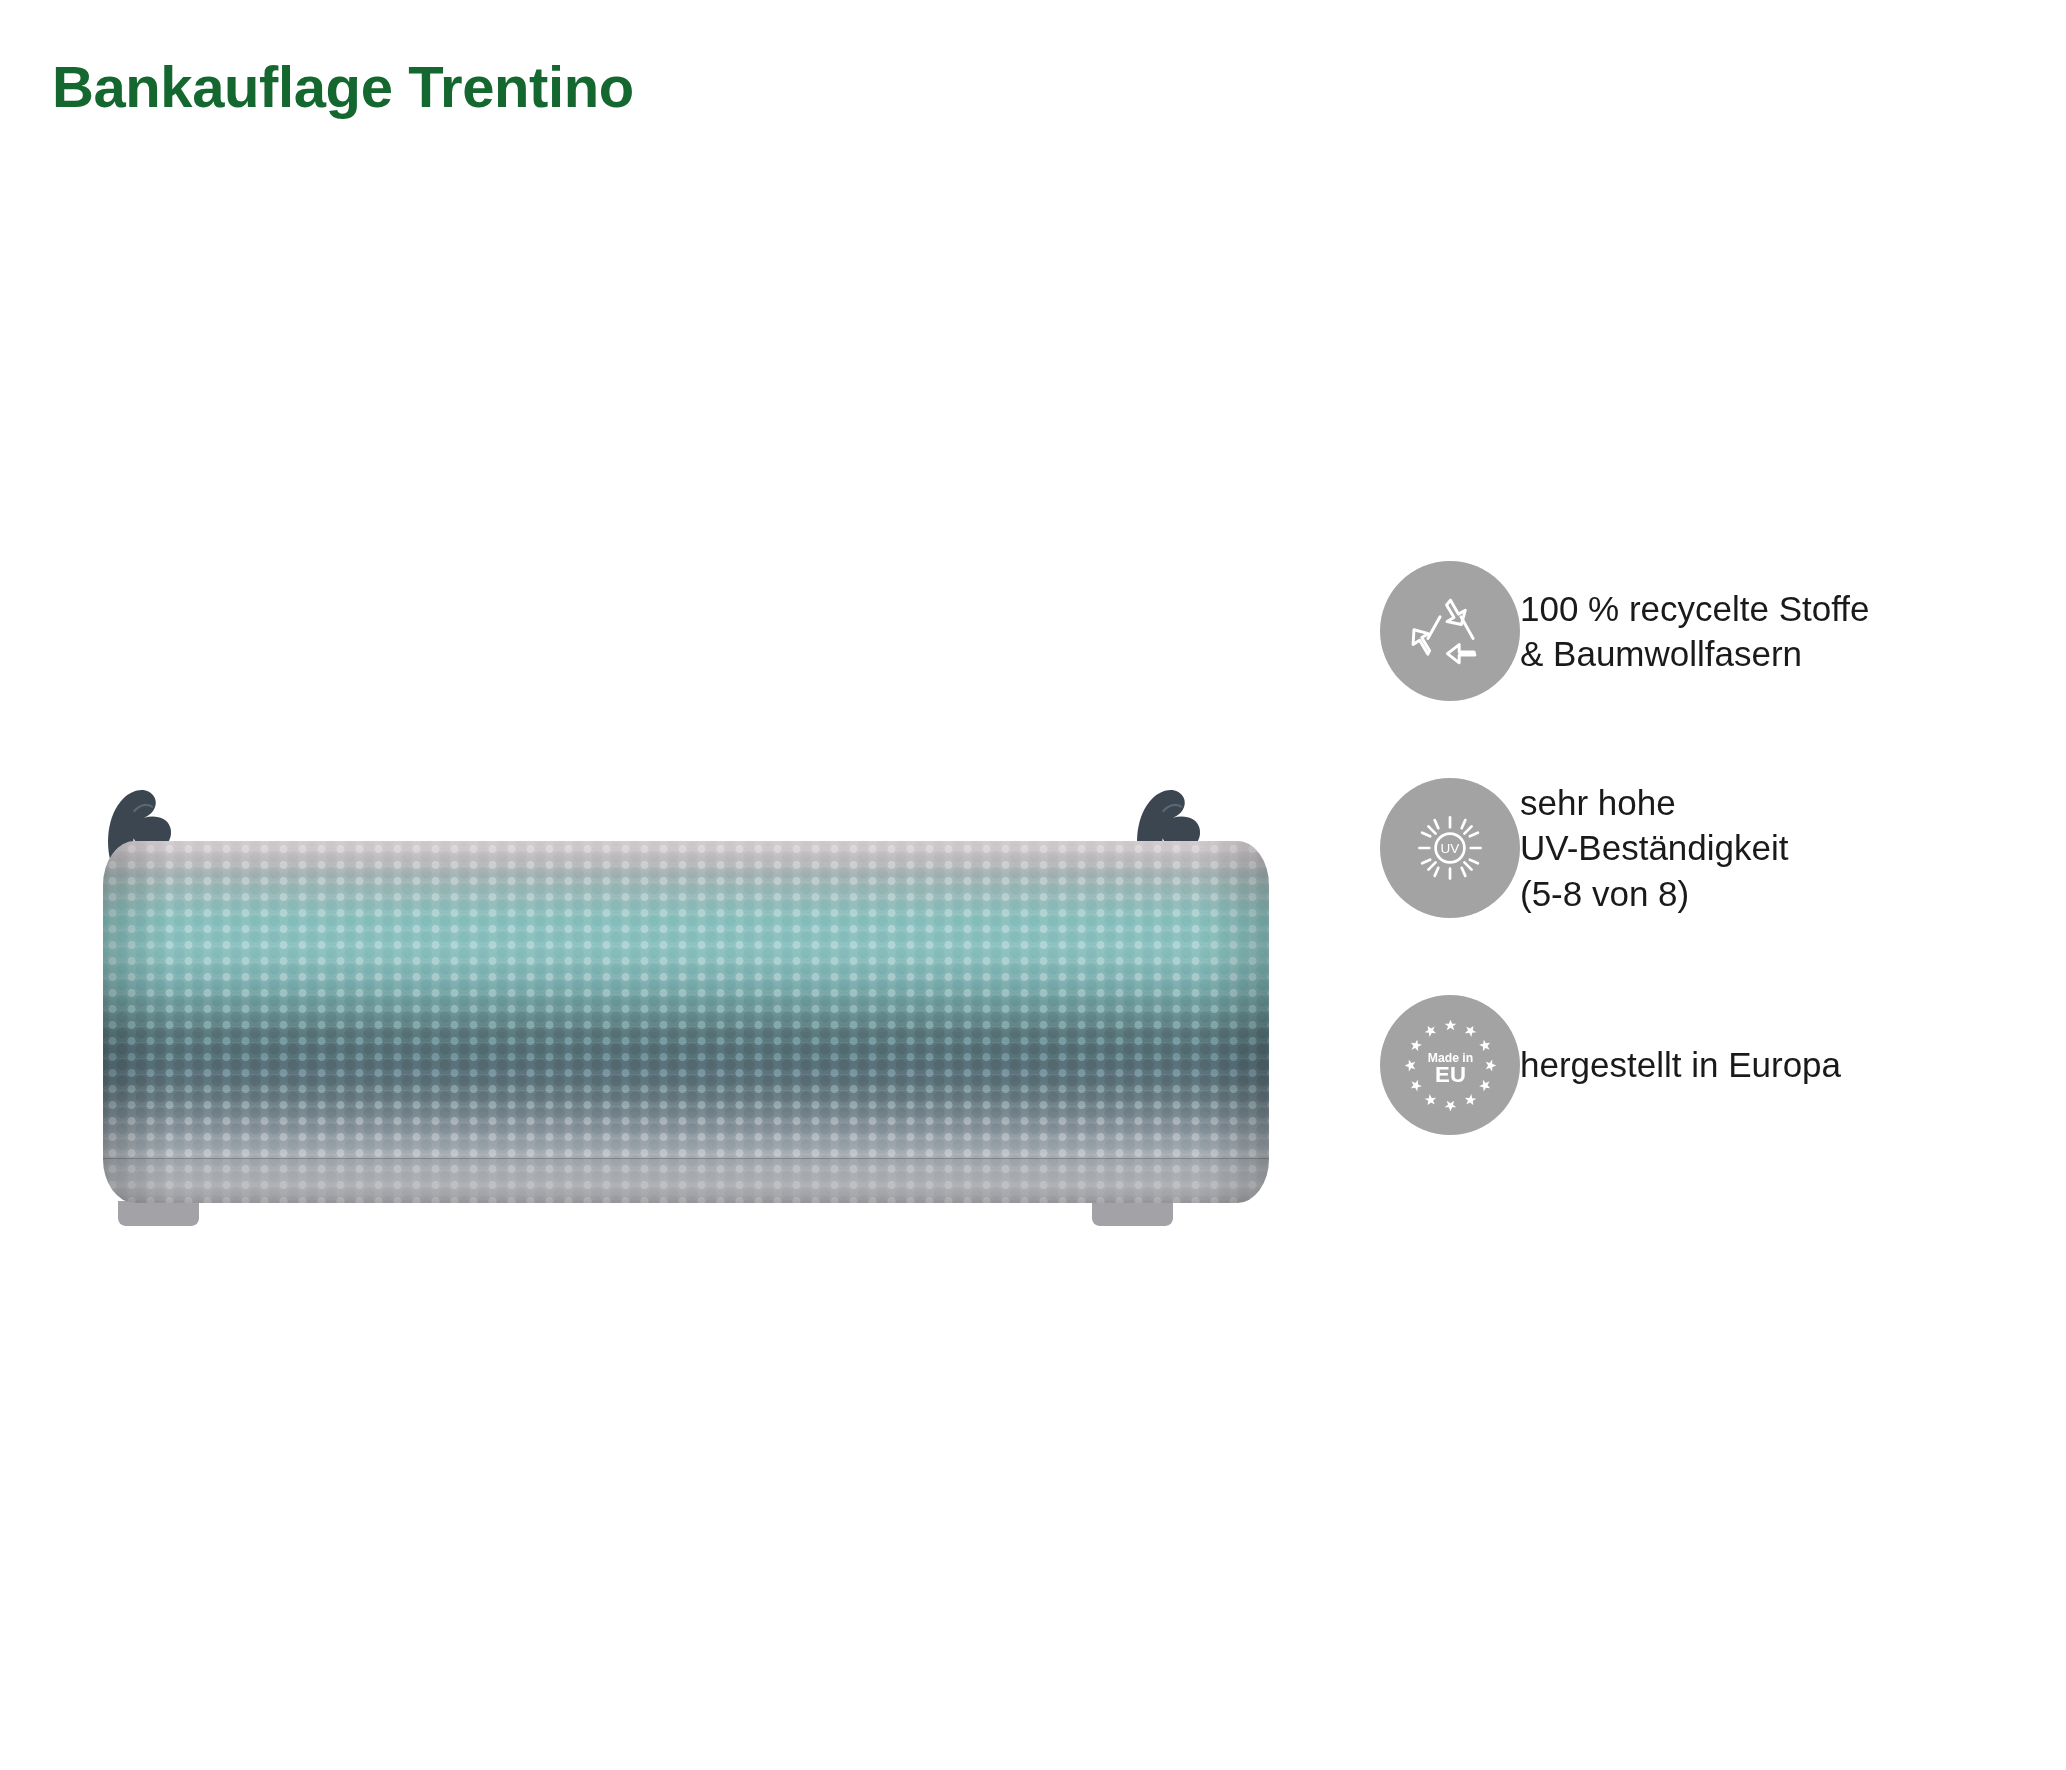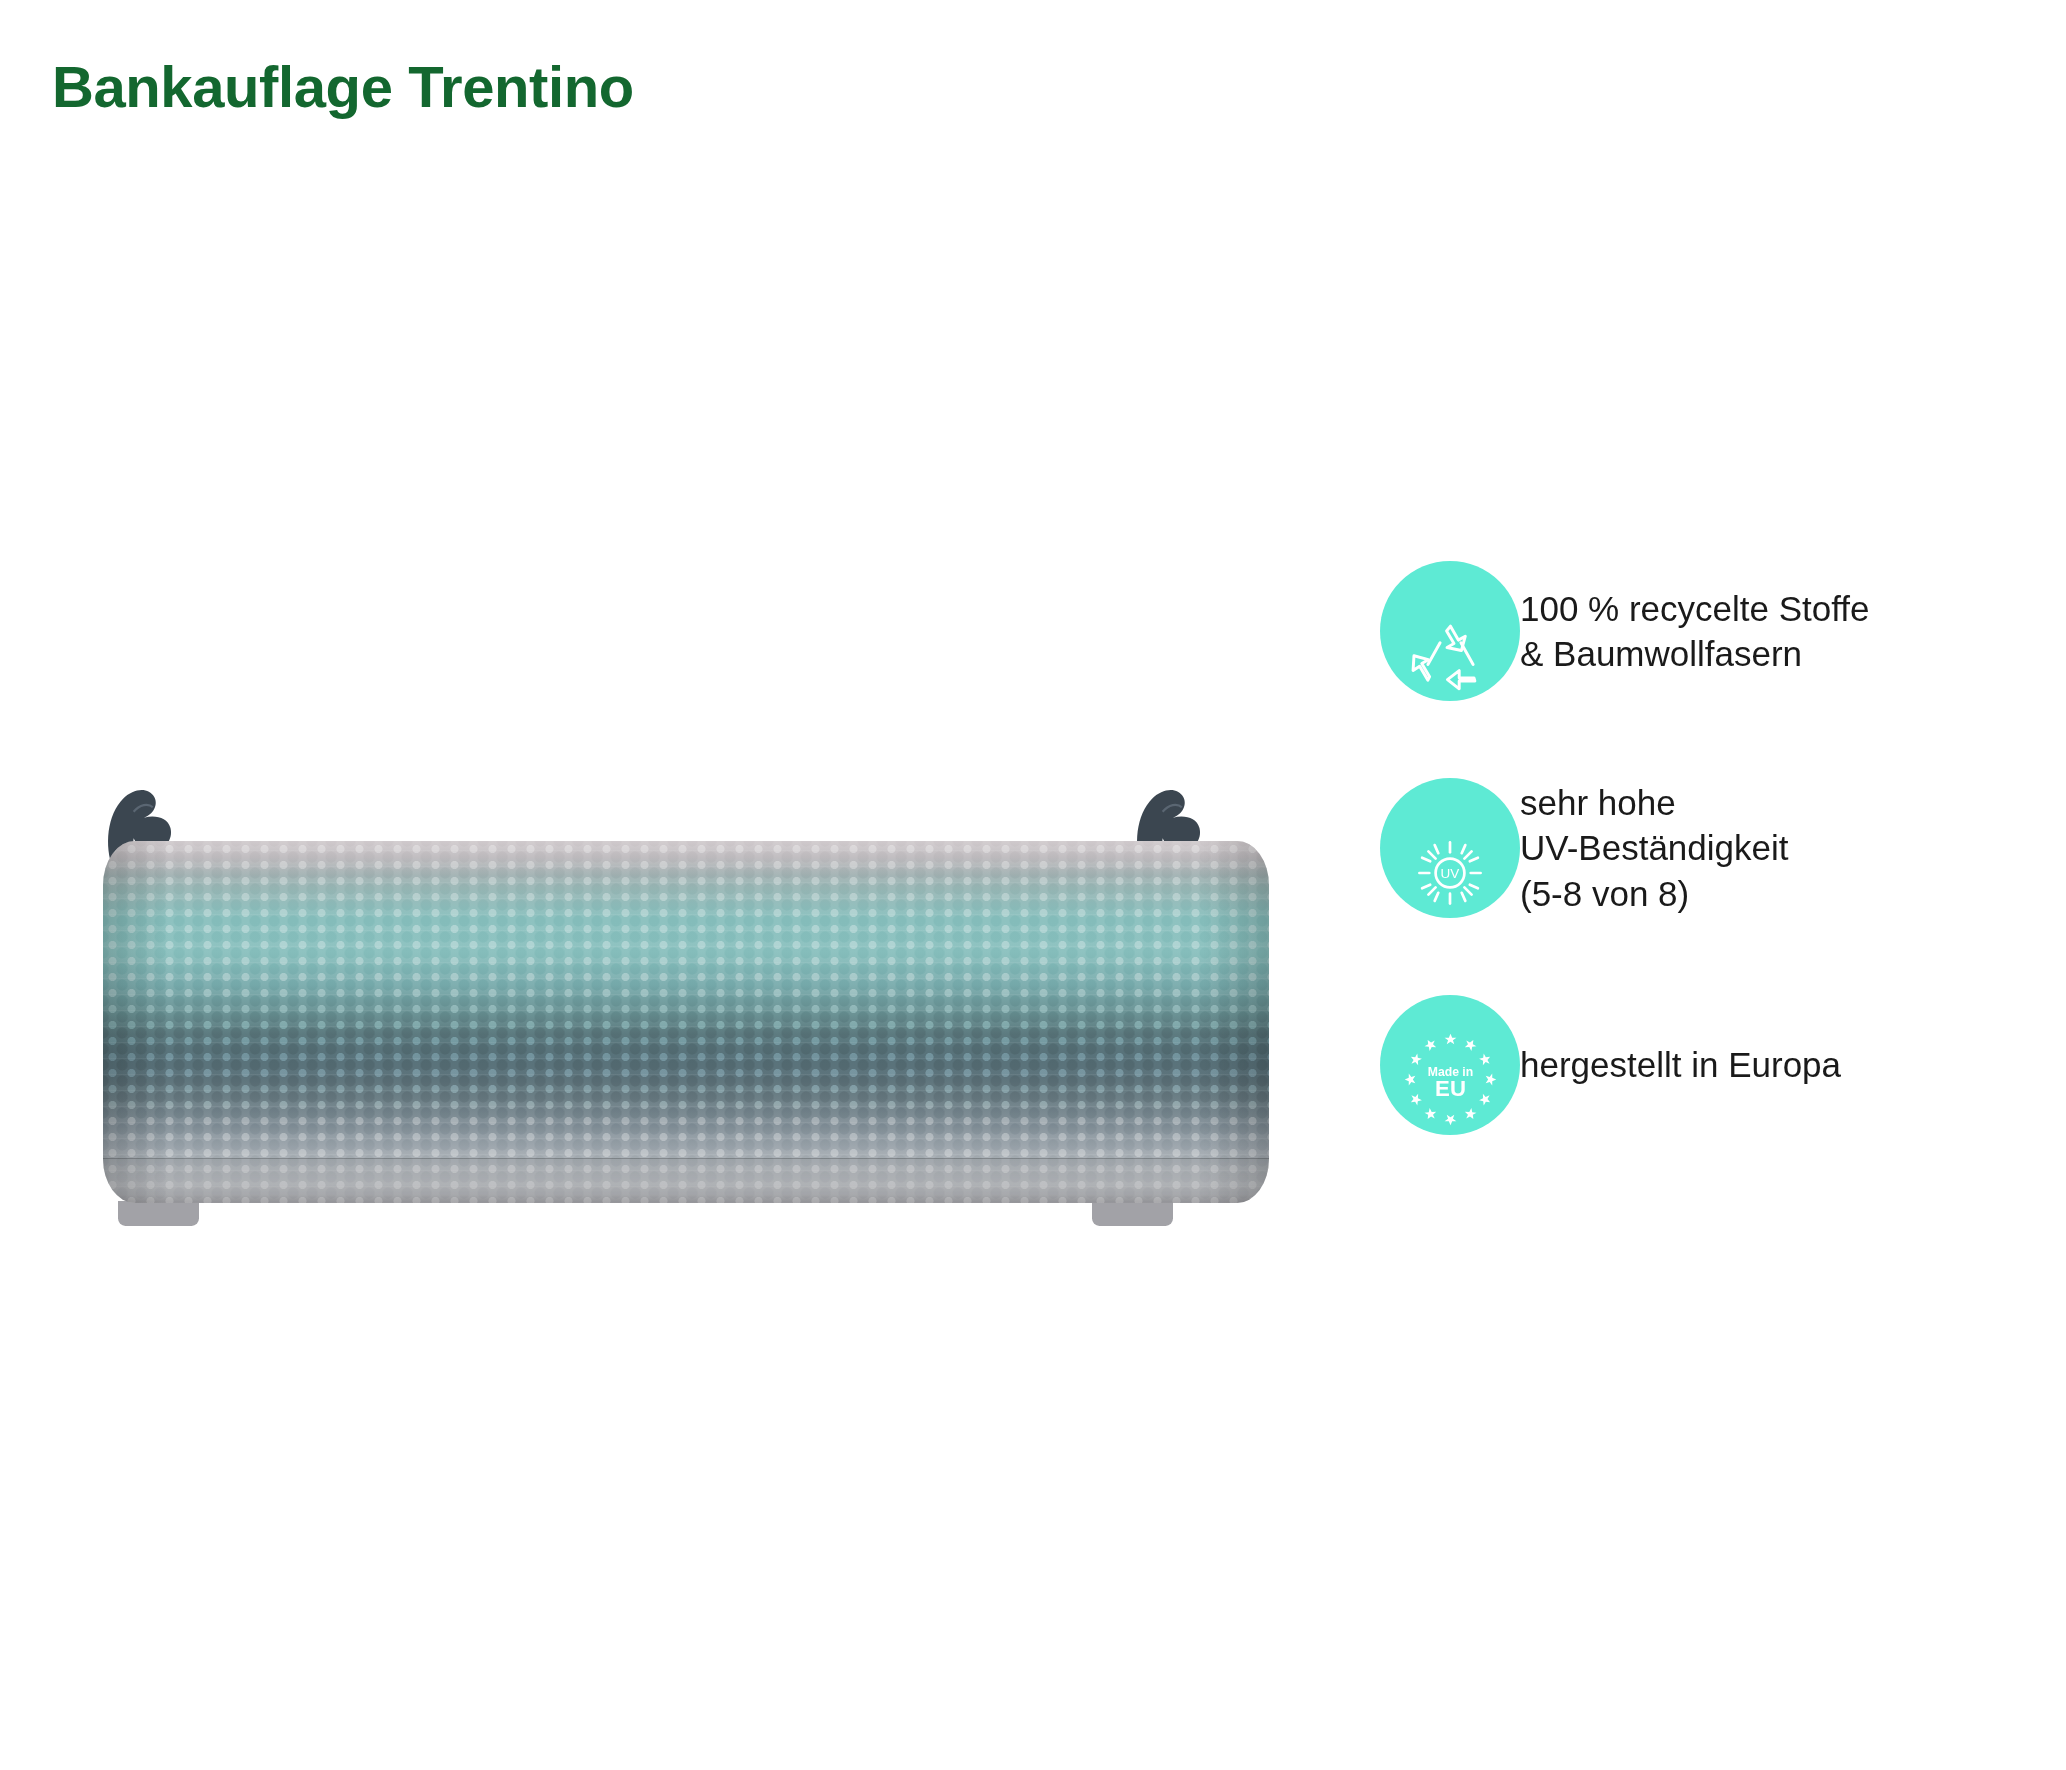--- a/index.html
+++ b/index.html
@@ -142,24 +142,24 @@
     display: flex;
     align-items: center;
     margin-bottom: 77px;
     min-height: 140px;
   }
   .feature-icon {
     flex: 0 0 140px;
     width: 140px;
     height: 140px;
     border-radius: 50%;
-    background: #5eead4;
+    background: #a3a3a3;
     position: relative;
     display: flex;
-    align-items: flex-end;
+    align-items: center;
     justify-content: center;
   }
   .feature-text {
     font-size: 35px;
     line-height: 1.30;
     color: #1a1a1a;
     white-space: pre-line;
   }
 </style>
 </head>

